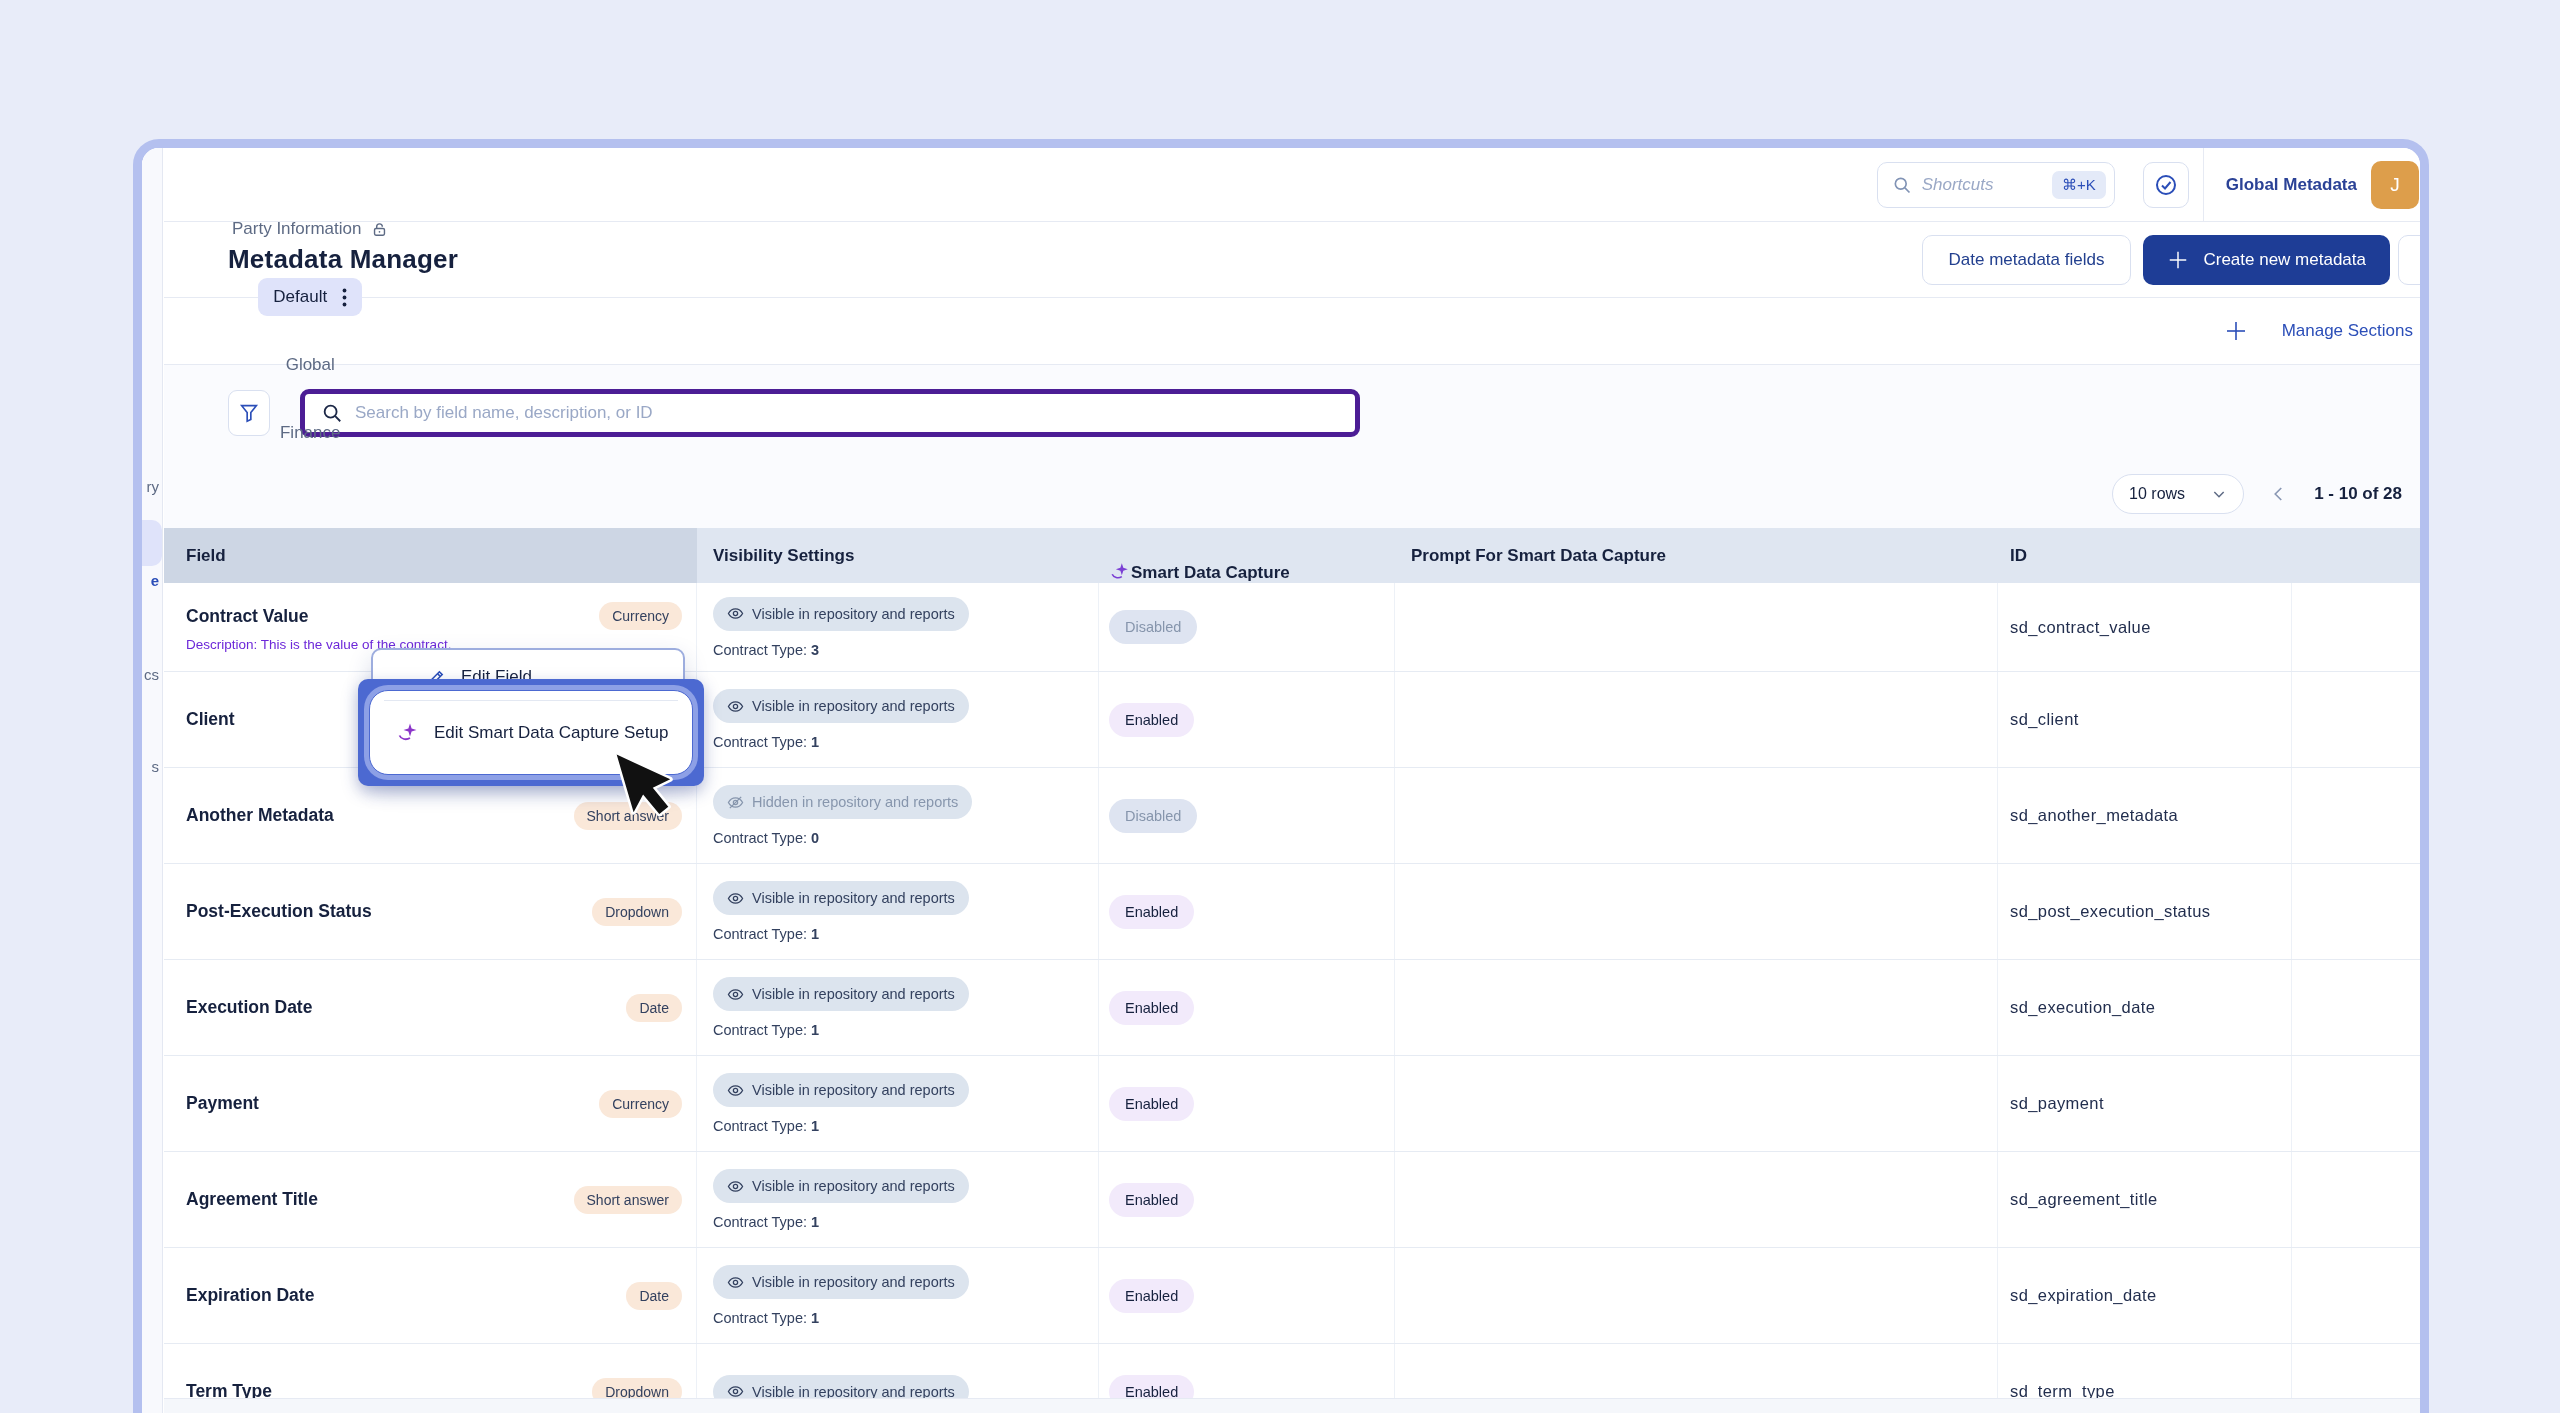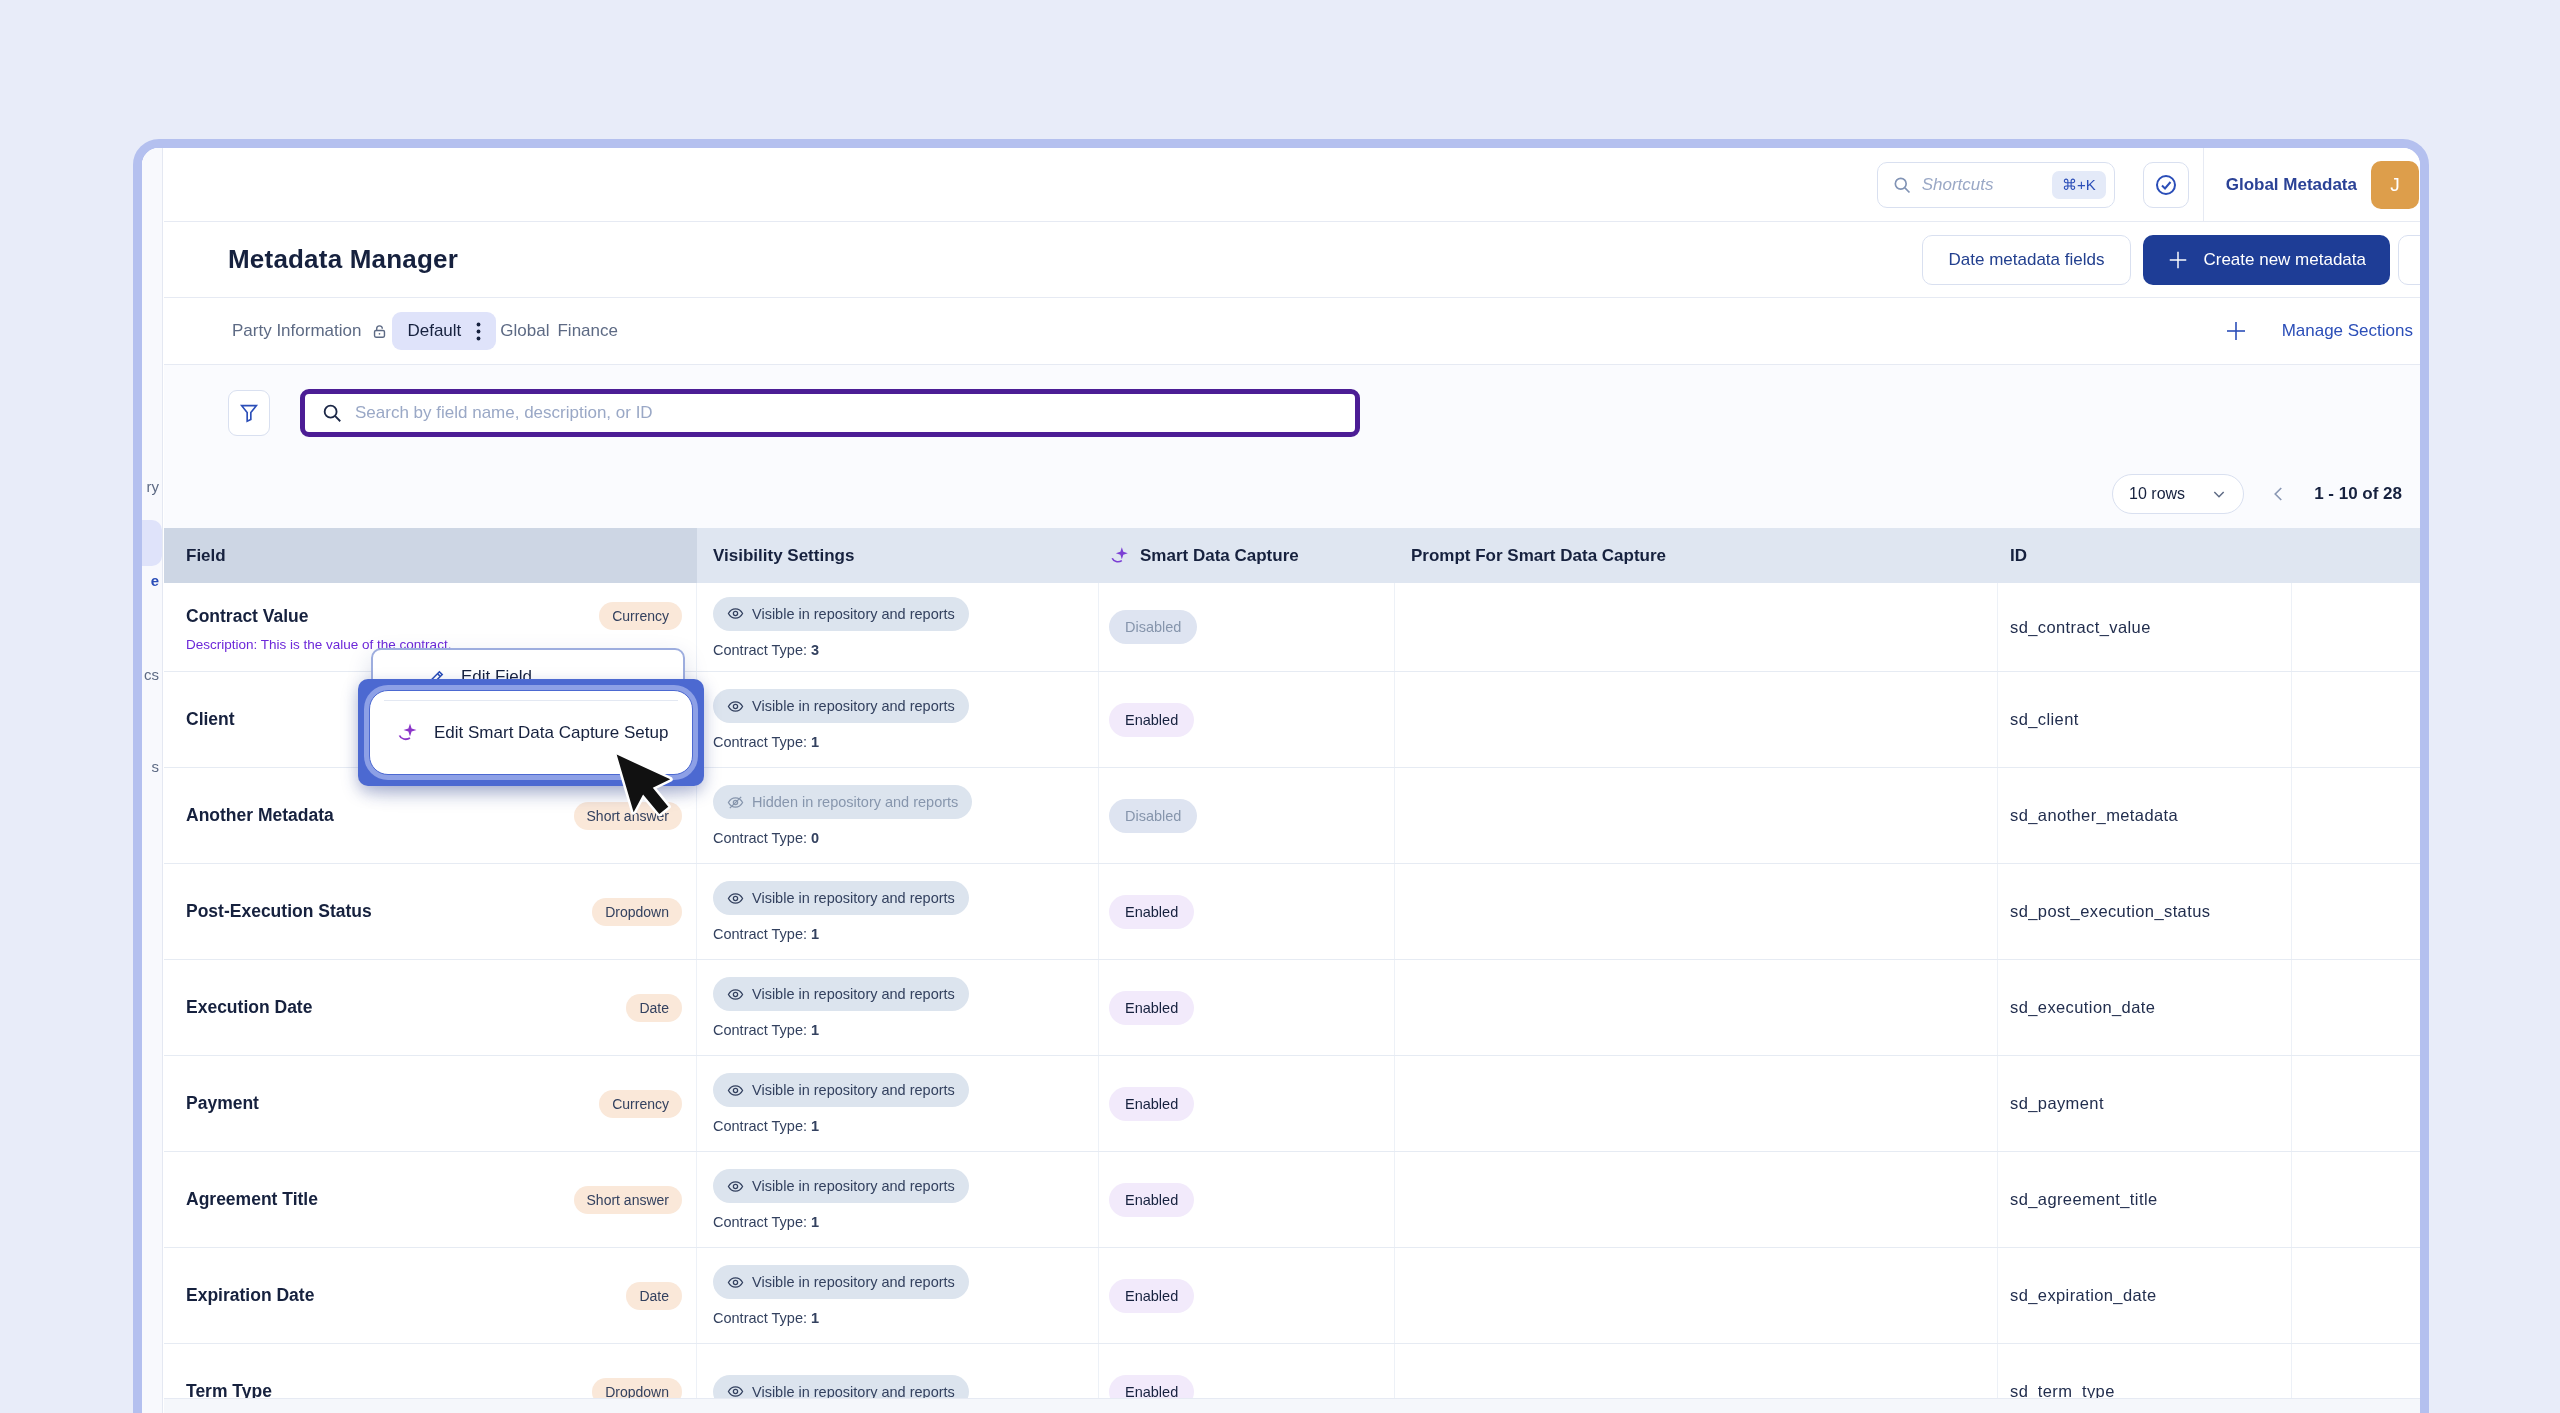--- a/index.html
+++ b/index.html
@@ -64,21 +64,21 @@
   
   .thead{display:flex;height:55px;background:#dfe6f1;}
   .th{display:flex;align-items:center;font-size:17px;font-weight:700;color:var(--navy);}
   .c-field{width:533px;padding-left:22px;padding-right:14px;}
   .c-vis{width:402px;padding-left:16px;}
   .c-sdc{width:296px;padding-left:10px;}
   .c-prompt{width:603px;padding-left:16px;}
   .c-id{width:294px;padding-left:12px;}
   .c-extra{flex:1;}
   .th.c-field{background:#cdd6e4;}
-  .th.c-sdc{gap:9px;}
+  .th.c-sdc{align-items:flex-end;}
 
   .trow{display:flex;border-bottom:1px solid #e6ebf3;height:96px;background:#fff;}
   .trow.first{height:89px;}
   .cell{display:flex;flex-direction:column;justify-content:center;border-right:1px solid #edf1f7;}
   .cell.c-extra{border-right:none;}
   .field-main{display:flex;align-items:center;justify-content:space-between;gap:8px;}
   .fname{font-size:17.5px;font-weight:700;}
   .badge{background:var(--badge-peach);color:#33415f;font-size:14px;padding:6px 13px;border-radius:15px;white-space:nowrap;}
   .fdesc{font-size:13.5px;color:#6d28d9;margin-top:7px;}
   .vis-pill{display:inline-flex;align-items:center;gap:8px;background:var(--vis-pill);border-radius:17px;height:34px;padding:0 14px;font-size:14.5px;color:#33415f;width:fit-content;}
@@ -147,21 +147,21 @@
                 <line x1="12" y1="3" x2="12" y2="21"></line>
                 <line x1="3" y1="12" x2="21" y2="12"></line>
               </svg>
             <span>Create new metadata</span>
           </button>
         </div>
         <div class="btn-fragment"></div>
       </div>
 
       <div class="tabs-row">
-        <div id="tabs-container" style="display:flex;align-items:center;">
+        <div id="tabs-container" style="display:flex;align-items:center;gap:30px;flex-direction:column;">
             <div class="tab">
               <span>Party Information</span>
               <svg width="17" height="17" viewBox="0 0 24 24" fill="none" stroke="#5d6a84" stroke-width="2">
                 <rect x="5" y="10.5" width="14" height="9.5" rx="2"></rect>
                 <path d="M8 10.5V8a4 4 0 0 1 8 0"></path>
                 <circle cx="12" cy="15.3" r="1.2" fill="#5d6a84" stroke="none"></circle>
               </svg>
             </div>
             <div class="tab active">
               <span>Default</span>

